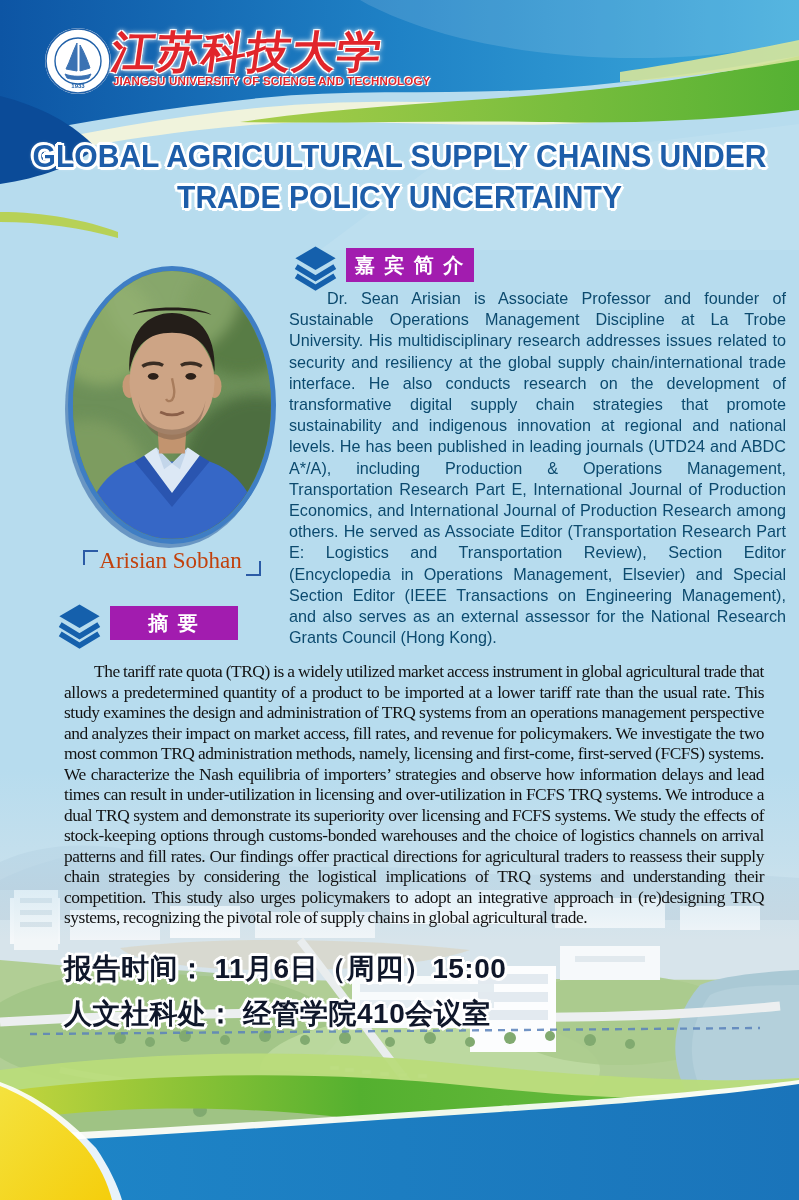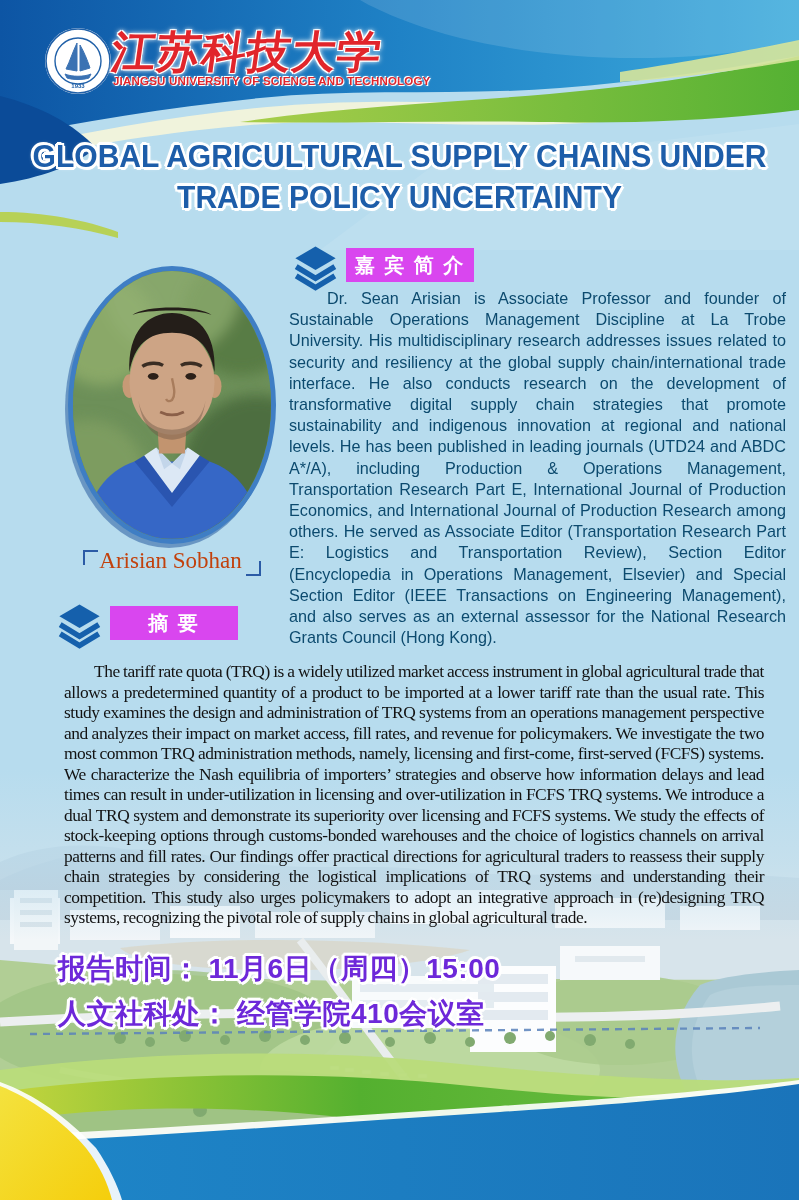--- a/index.html
+++ b/index.html
@@ -28,21 +28,21 @@
     transform:scaleX(.97);
     text-shadow:2px 0 0 #fff,-2px 0 0 #fff,0 2px 0 #fff,0 -2px 0 #fff,
       2px 2px 0 #fff,-2px -2px 0 #fff,2px -2px 0 #fff,-2px 2px 0 #fff,
       3px 1px 0 #fff,-3px -1px 0 #fff,1px 3px 0 #fff,-1px -3px 0 #fff,0 0 5px #fff;}
 
   
   .sec{position:absolute;display:flex;align-items:flex-start;}
   .sec-guest{left:292px;top:244px;}
   .sec-abstract{left:56px;top:602px;}
   .layers-icon{width:47px;height:47px;flex:0 0 auto;}
-  .sec-box{margin-left:7px;margin-top:4px;width:128px;height:34px;background:#d946ef;
+  .sec-box{margin-left:7px;margin-top:4px;width:128px;height:34px;background:#a21caf;
     color:#fff;font-size:20px;font-weight:700;letter-spacing:2px;display:flex;
     align-items:center;justify-content:center;white-space:nowrap;}
 
   
   .photo-card{position:absolute;left:68px;top:266px;width:198px;height:268px;
     border:5px solid #3f7ec4;border-radius:50%;overflow:hidden;background:#6a8f5a;
     box-shadow:-3px 4px 0 rgba(42,92,160,.55);}
   .photo-card svg{display:block;width:100%;height:100%;}
   .guest-name{position:absolute;left:68px;top:548px;width:208px;text-align:center;
     font-family:"Liberation Serif",serif;font-size:23px;color:#c2410c;white-space:nowrap;}
@@ -54,25 +54,25 @@
   .bio{position:absolute;left:289px;top:288px;width:497px;margin:0;
     font-size:16.2px;line-height:21.2px;color:#0c4a6e;text-align:justify;
     text-indent:38px;hyphens:auto;-webkit-hyphens:auto;}
   .abstract{position:absolute;left:52px;top:649px;width:700px;margin:12px;
     font-family:"Liberation Serif",serif;font-size:17.4px;line-height:20.5px;color:#121212;
     text-align:justify;text-indent:30px;letter-spacing:-.45px;word-spacing:-.6px;
     hyphens:auto;-webkit-hyphens:auto;}
 
   
   .details{position:absolute;left:58px;top:953px;}
-  .detail-line{font-size:28px;font-weight:800;color:#6d28d9;line-height:32px;
+  .detail-line{font-size:28px;font-weight:800;color:#0f172a;line-height:32px;
     margin-bottom:13px;white-space:nowrap;letter-spacing:.5px;
     text-shadow:2px 0 0 #fff,-2px 0 0 #fff,0 2px 0 #fff,0 -2px 0 #fff,
       2px 2px 0 #fff,-2px -2px 0 #fff,2px -2px 0 #fff,-2px 2px 0 #fff,
-      3px 1px 0 #fff,-3px -1px 0 #fff,1px 3px 0 #fff,-1px -3px 0 #fff,0 0 4px #fff;}
+      3px 1px 0 #fff,-3px -1px 0 #fff,1px 3px 0 #fff,-1px -3px 0 #fff,0 0 4px #fff;margin-left:6px;}
   .detail-line .val{margin-left:8px;}
 </style>
 </head>
 <body>
 
 <div class="poster">
 
   <div class="campus-wrap">
     <svg width="799" height="430" viewBox="0 0 799 430">
       <defs>

